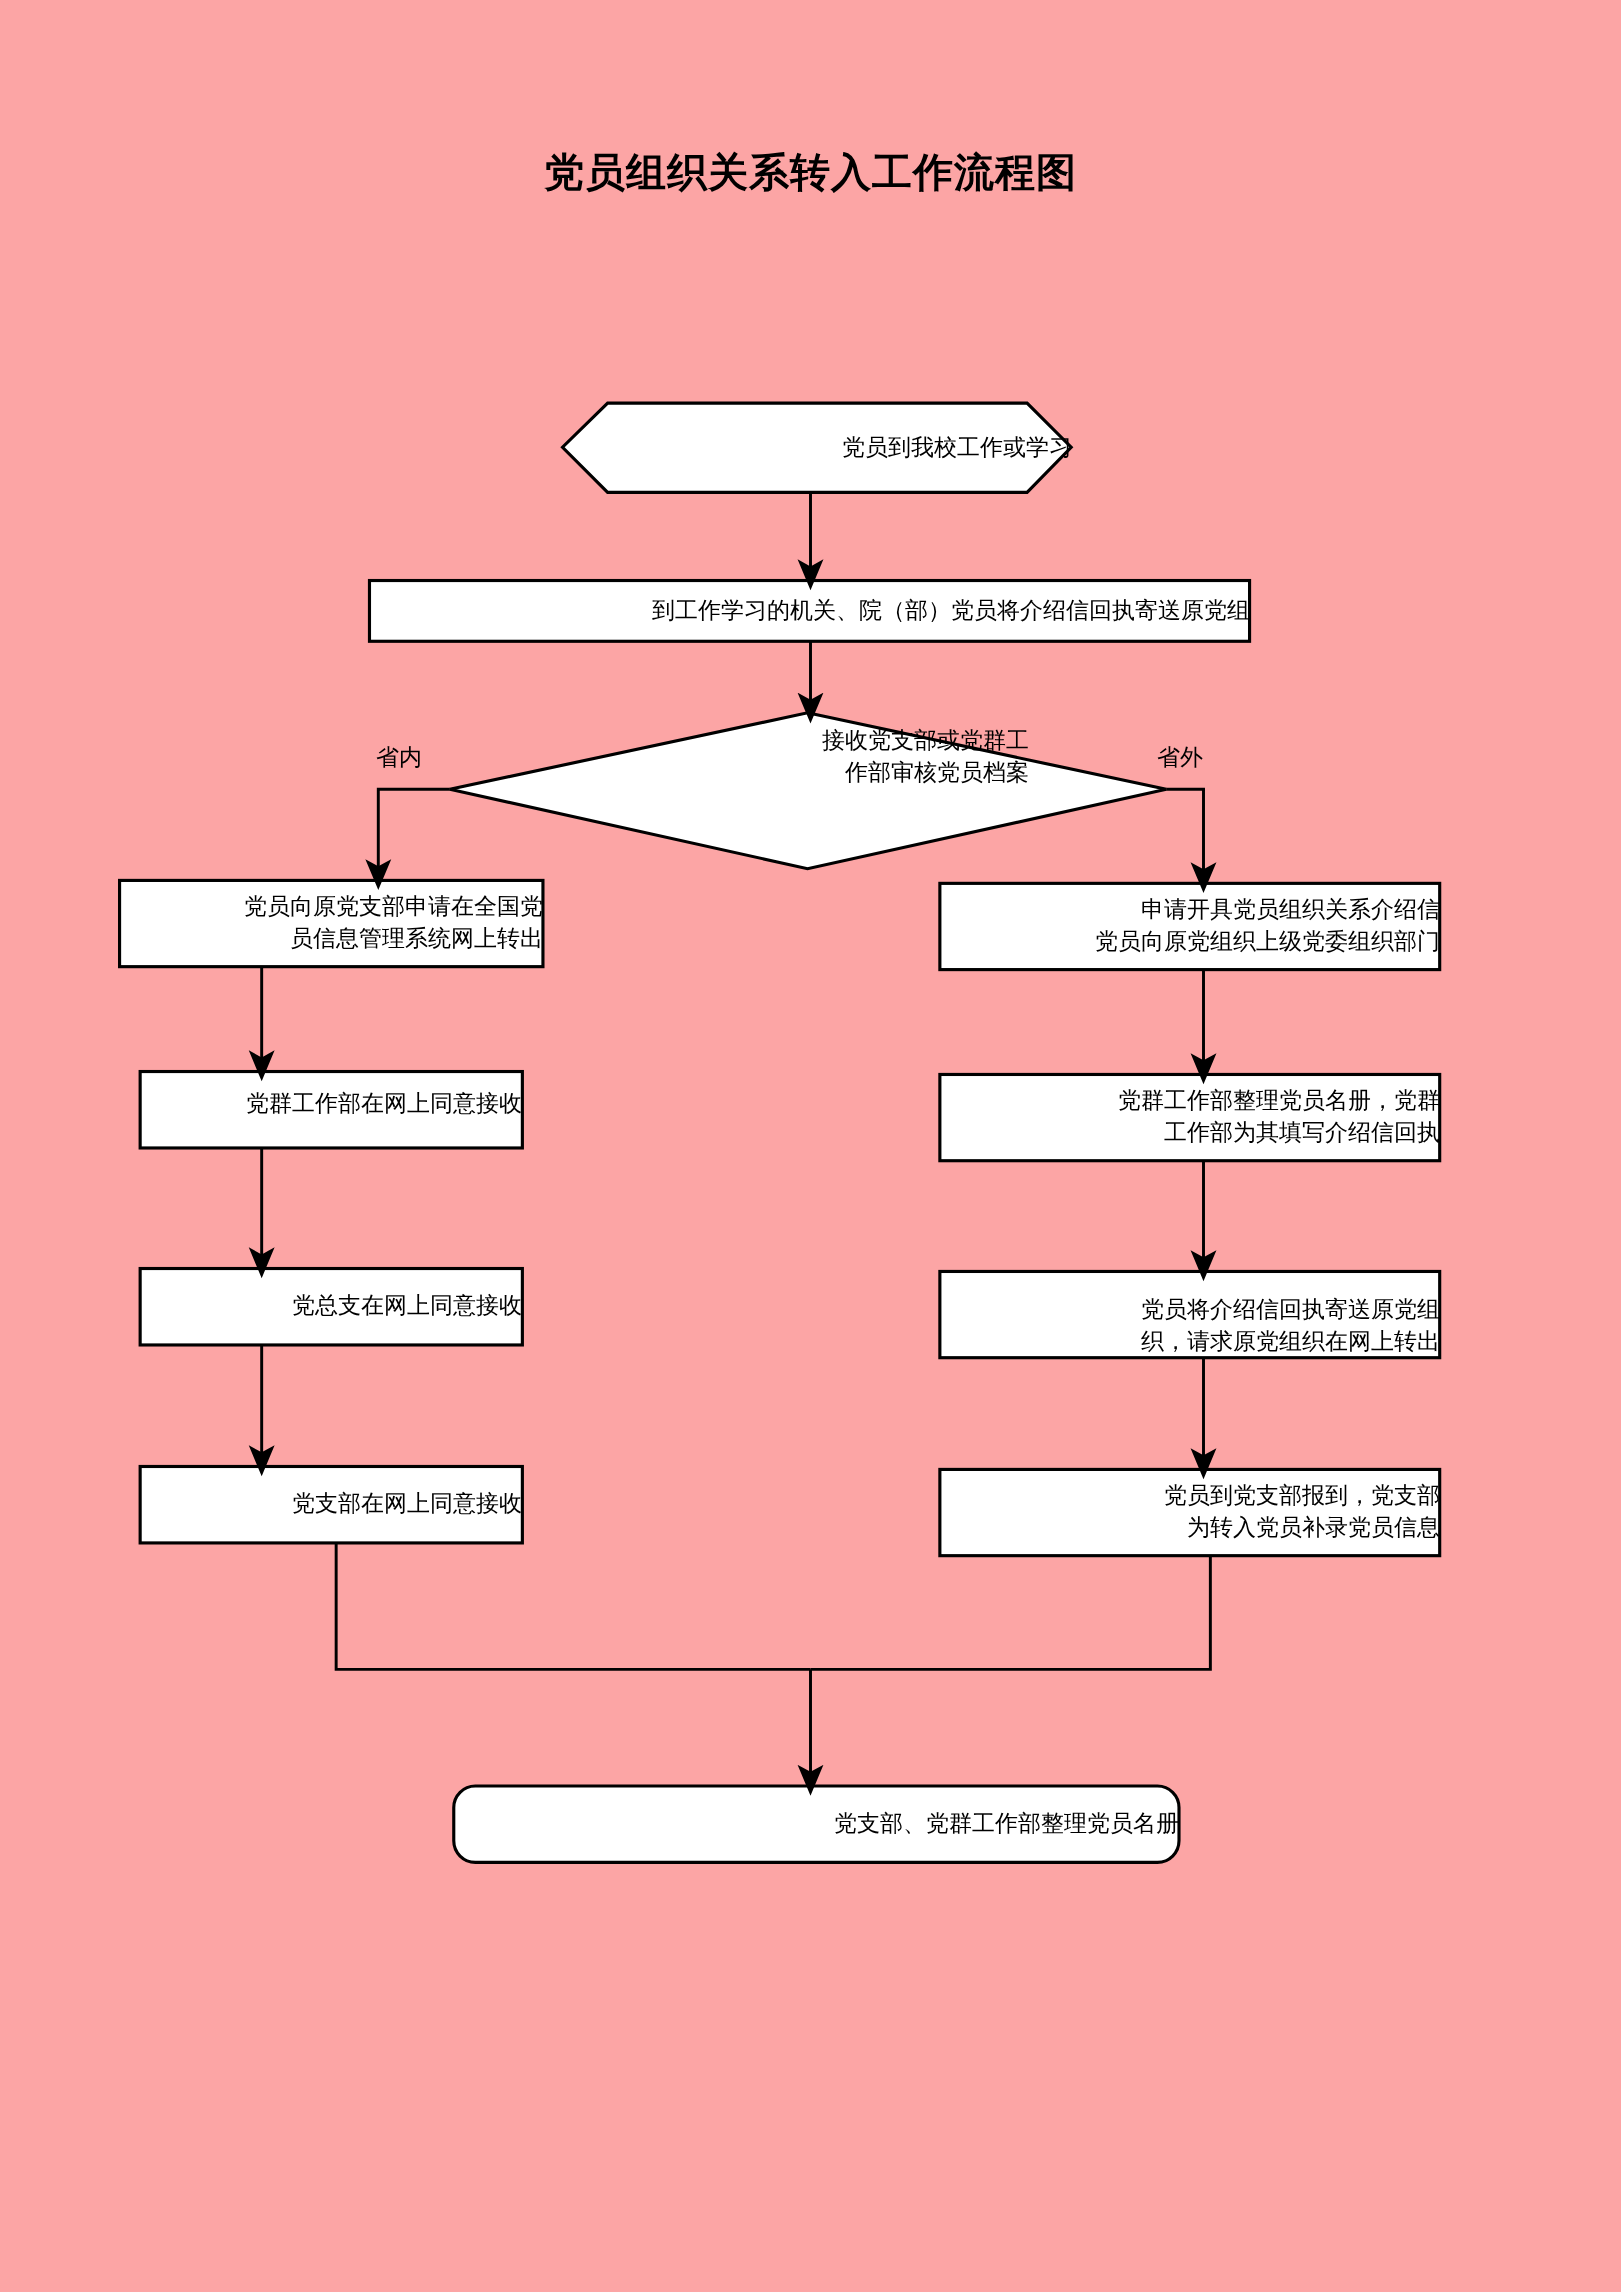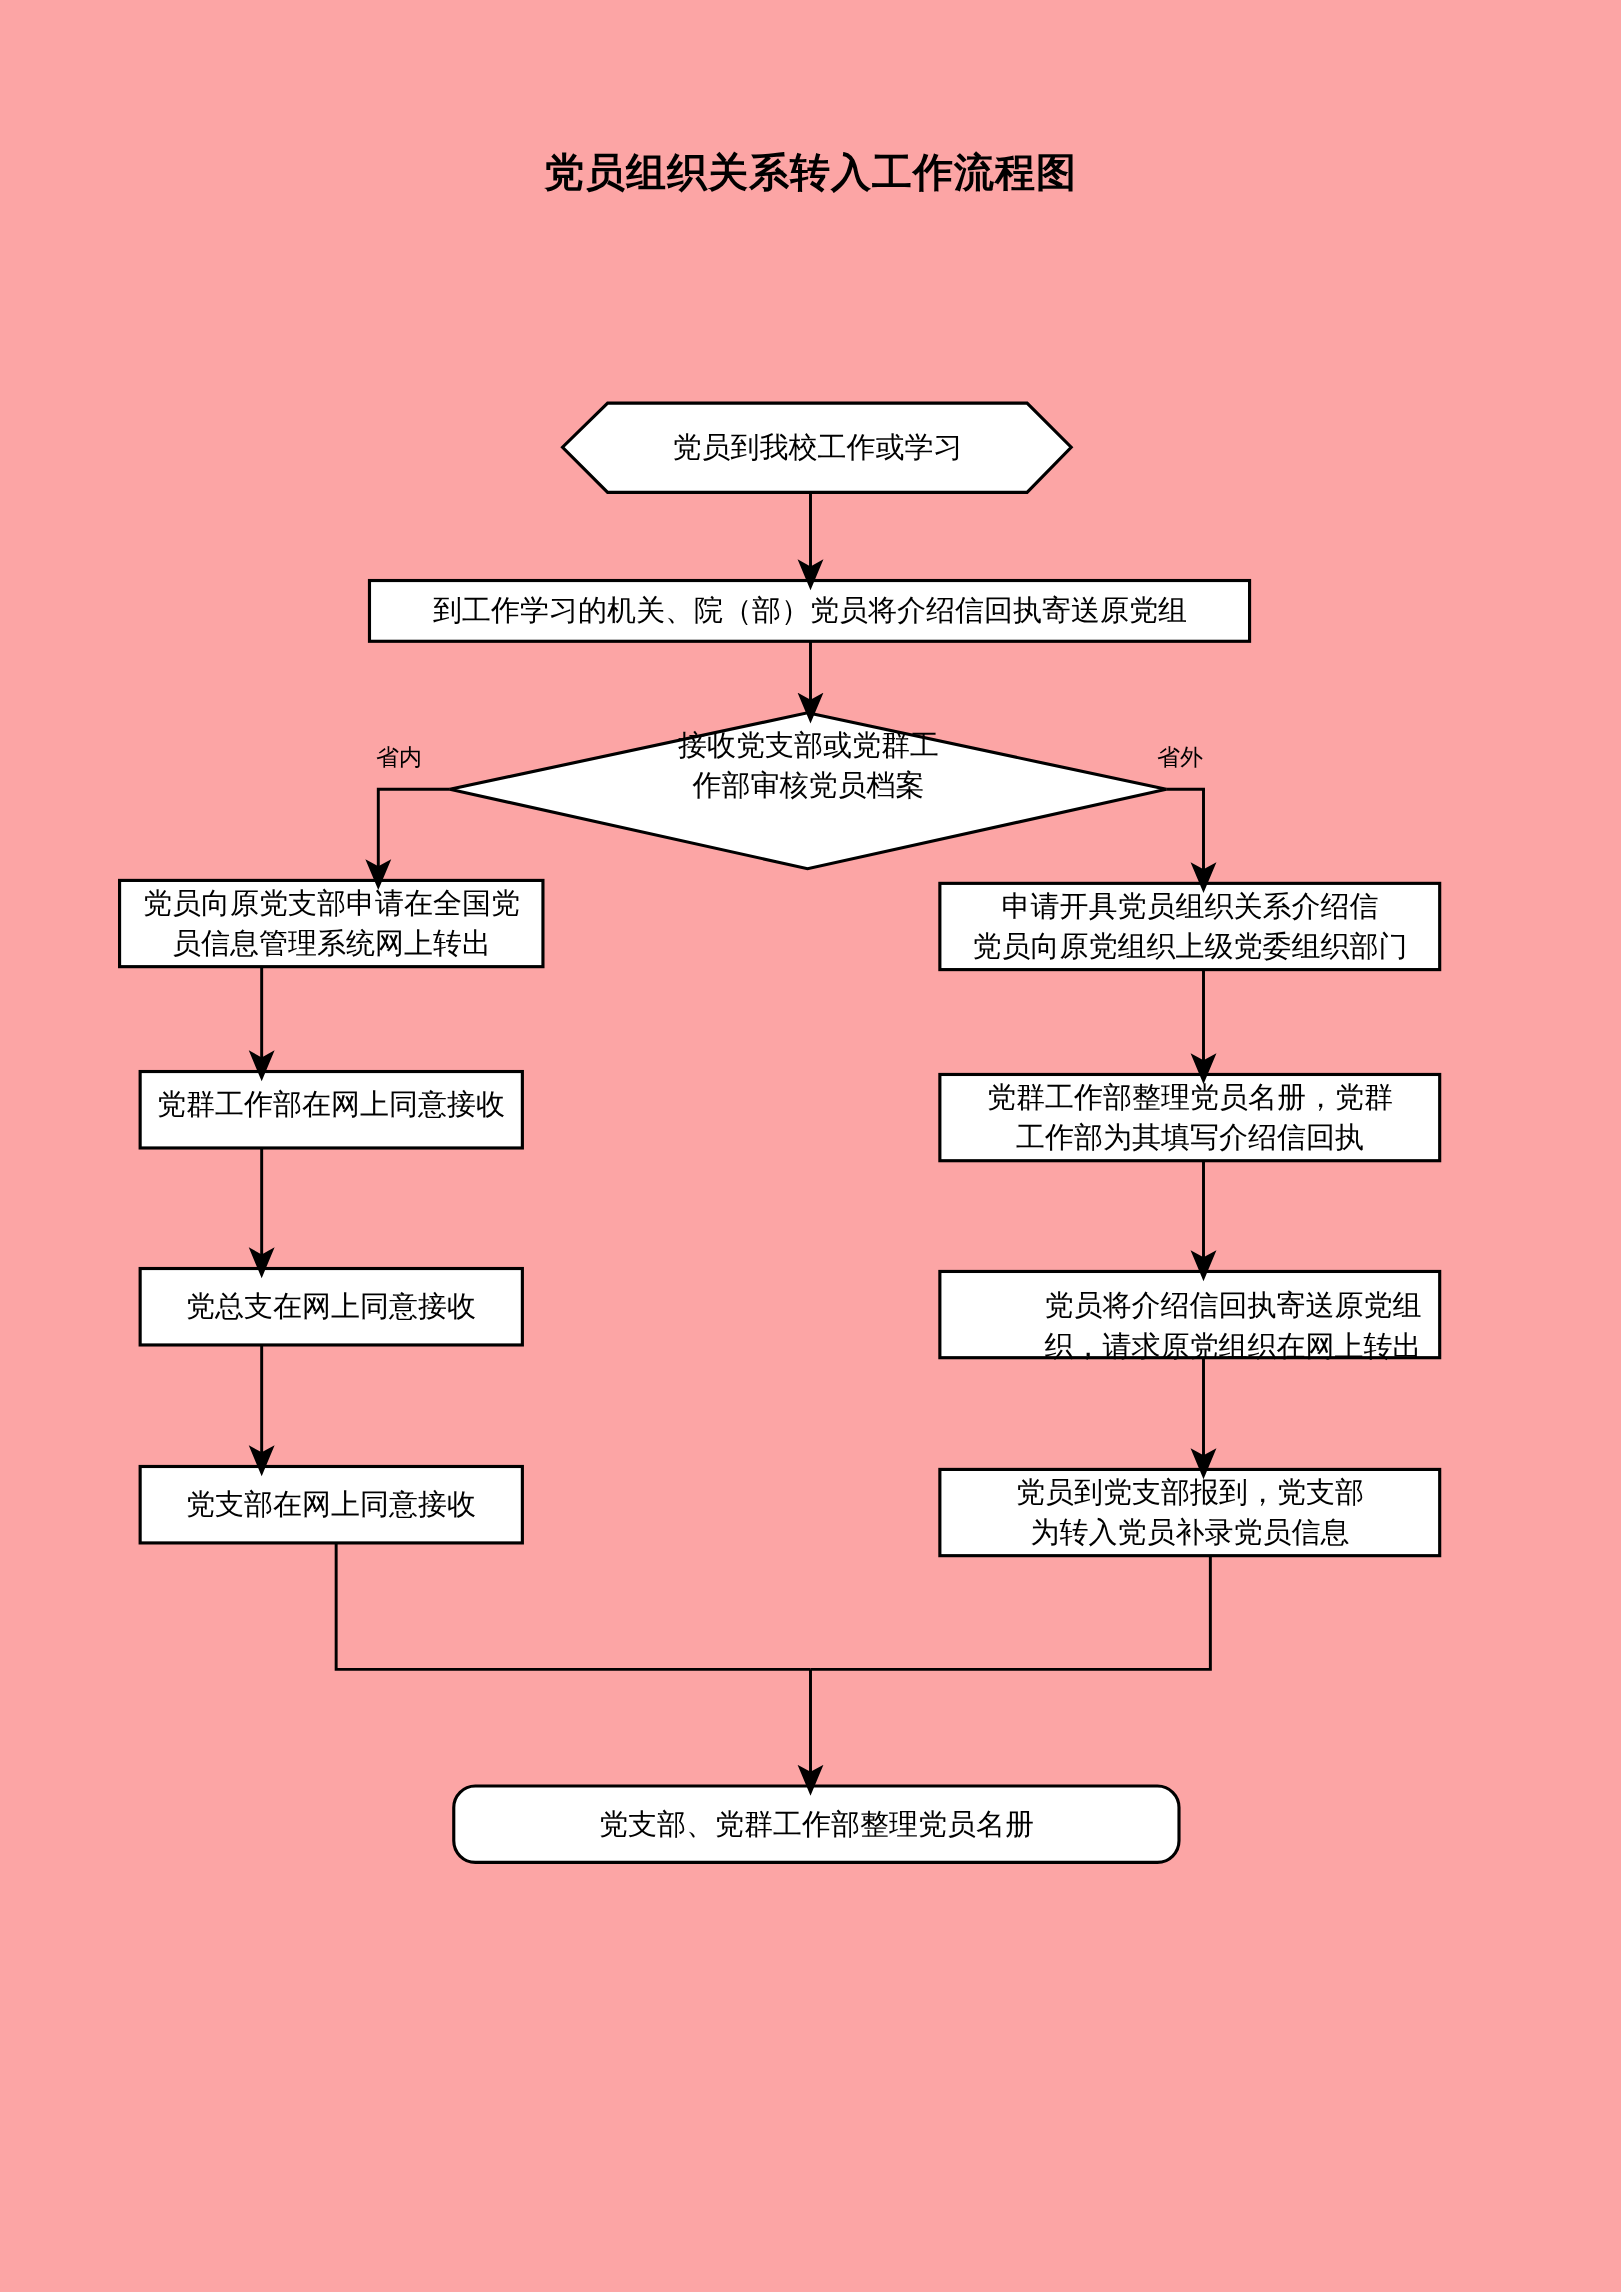--- a/index.html
+++ b/index.html
@@ -47,22 +47,22 @@
   .conn {
     stroke: #000000;
     stroke-width: 3;
     fill: none;
   }
   .node-text {
     position: absolute;
     display: flex;
     align-items: center;
     justify-content: center;
-    text-align: center;
-    font-size: 29px;
+    text-align: right;
+    font-size: 23px;
     line-height: 1.38;
     font-family: "Liberation Serif", "DejaVu Serif", serif;
     color: #000000;
     pointer-events: none;
   }
   .node-text span { display: block; width: 100%; }
   .edge-label {
     position: absolute;
     font-size: 23px;
     font-family: "Liberation Serif", "DejaVu Serif", serif;
@@ -162,21 +162,21 @@
     </div>
   </div>
 
   <div class="node-text" style="left:940px; top:1074px; width:500px; height:86px; display:flex;">
     <div style="width:100%;">
       <span>党群工作部整理党员名册，党群</span>
       <span>工作部为其填写介绍信回执</span>
     </div>
   </div>
 
-  <div class="node-text" style="left:940px; top:1271px; width:500px; height:109px; display:flex;padding-left:43px;">
+  <div class="node-text" style="left:940px; top:1271px; width:500px; height:109px; display:flex;">
     <div style="width:100%;">
       <span>党员将介绍信回执寄送原党组</span>
       <span>织，请求原党组织在网上转出</span>
     </div>
   </div>
 
   <div class="node-text" style="left:940px; top:1469px; width:500px; height:86px; display:flex;">
     <div style="width:100%;">
       <span>党员到党支部报到，党支部</span>
       <span>为转入党员补录党员信息</span>

